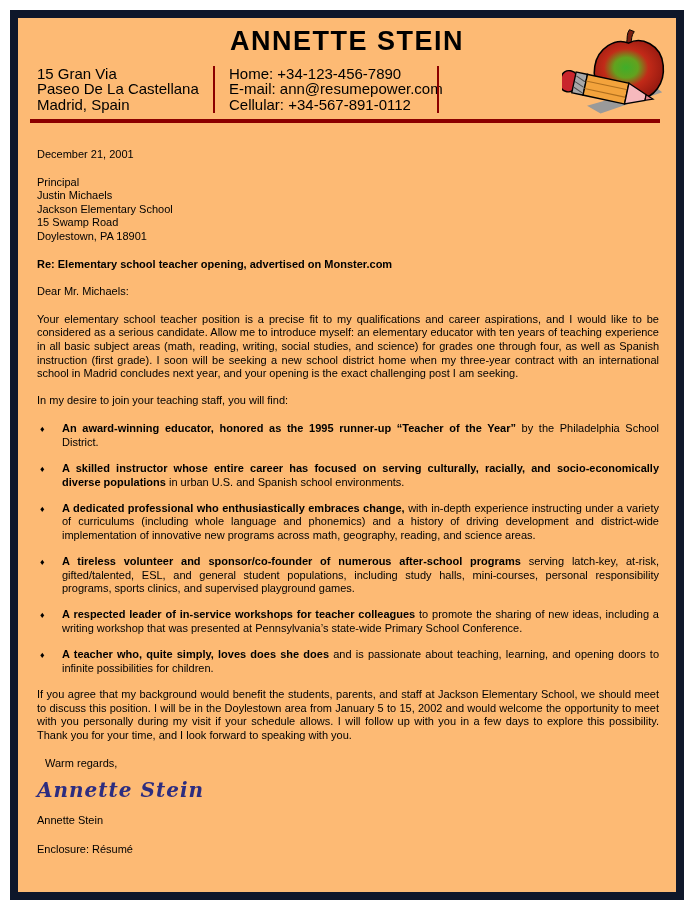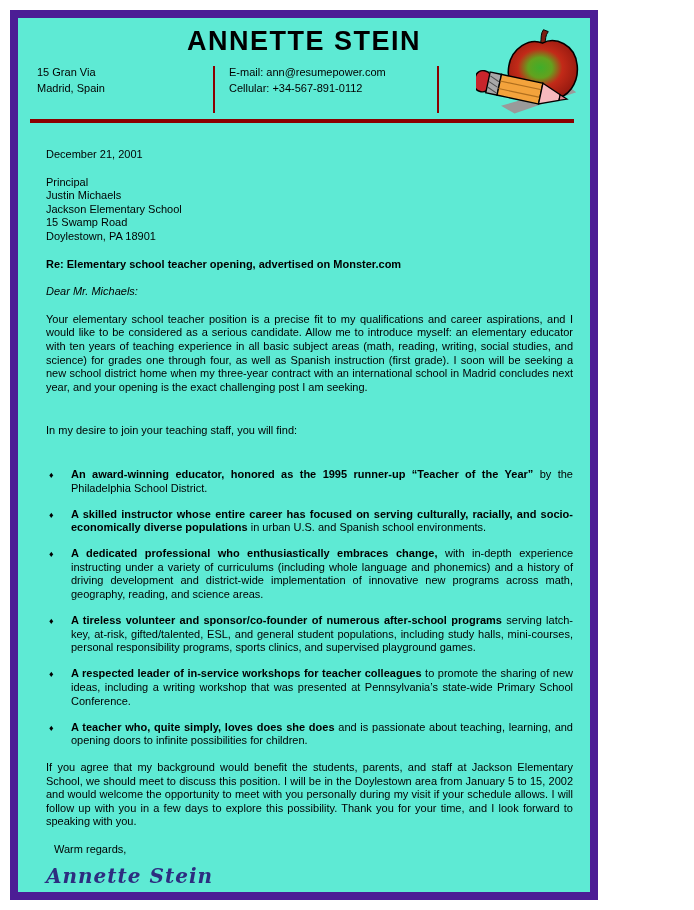--- a/index.html
+++ b/index.html
@@ -3,65 +3,65 @@
 <meta charset="utf-8">
 <style>
   html, body { margin: 0; padding: 0; background: #ffffff; }
   body {
     width: 694px; height: 910px; position: relative;
     font-family: "Liberation Sans", sans-serif;
     color: #000;
   }
   .page {
     position: absolute; left: 10px; top: 10px;
-    width: 588px; height: 890px;
-    border: 8px solid #4c1d95;
+    width: 674px; height: 890px;
+    border: 8px solid #0f172a;
     box-sizing: border-box;
-    background: #5eead4;
+    background: #fdba74;
     overflow: hidden;
   }
   
   .letter-header { position: relative; padding-top: 8px; }
   .applicant-name {
     margin: 0; text-align: center;
     font-size: 27px; font-weight: bold; letter-spacing: 1.5px;
     font-family: "Liberation Sans", sans-serif;
   }
   .contact-row {
-    display: flex; align-items: flex-start;
+    display: flex; align-items: center;
     margin: 8px 0 0 19px;
-    font-size: 11px; line-height: 15.5px;
+    font-size: 15px; line-height: 15.5px;
   }
   .contact-col { white-space: nowrap; }
   .col-address { width: 176px; }
   .col-phones  { width: 208px; }
   .col-status  { width: 120px; }
   .vsep {
     width: 2px; height: 47px; background: #8b0000;
     margin: 1px 14px 0 0;
   }
   .clipart {
     position: absolute; right: 8px; top: 10px;
     width: 106px; height: 92px;
   }
   .header-rule {
     height: 4px; background: #8b0000;
     margin: 6px 16px 0 12px;
   }
   
   .letter-body {
-    padding: 0 17px 0 28px;
+    padding: 0 17px 0 19px;
     font-size: 11px; line-height: 13.6px;
   }
   .date-line { margin: 25px 0 14px; }
   .recipient-block { margin: 14px 0; }
   .subject-line { margin: 14px 0; font-weight: bold; }
-  .salutation-line { margin: 14px 0; font-style: italic; }
+  .salutation-line { margin: 14px 0; }
   .para { margin: 13px 0; text-align: justify; }
-  .intro-line { margin: 30px 0; }
+  .intro-line { margin: 13px 0; }
   .qual-list { list-style: none; margin: 15px 0 13px; padding: 0; }
   .qual-item {
     position: relative; padding-left: 25px;
     margin: 0 0 12.5px 0; text-align: justify;
   }
   .bullet {
     position: absolute; left: 3px; top: 1px;
     font-size: 9px; line-height: 13px;
   }
   .valediction-line { margin: 14px 8px 8px; }
@@ -79,24 +79,26 @@
 <body>
 
 <div class="page">
 
   <header class="letter-header">
     <h1 class="applicant-name">ANNETTE STEIN</h1>
 
     <div class="contact-row">
       <div class="contact-col col-address">
         <div>15 Gran Via</div>
+        <div>Paseo De La Castellana</div>
         <div>Madrid, Spain</div>
       </div>
       <div class="vsep"></div>
       <div class="contact-col col-phones">
+        <div>Home: +34-123-456-7890</div>
         <div>E-mail: ann@resumepower.com</div>
         <div>Cellular: +34-567-891-0112</div>
       </div>
       <div class="vsep"></div>
     </div>
 
     <div class="clipart">
       <svg viewBox="0 0 110 94" width="106" height="92" xmlns="http://www.w3.org/2000/svg">
         <defs>
           <radialGradient id="appleGrad" cx="46%" cy="46%" r="62%">

